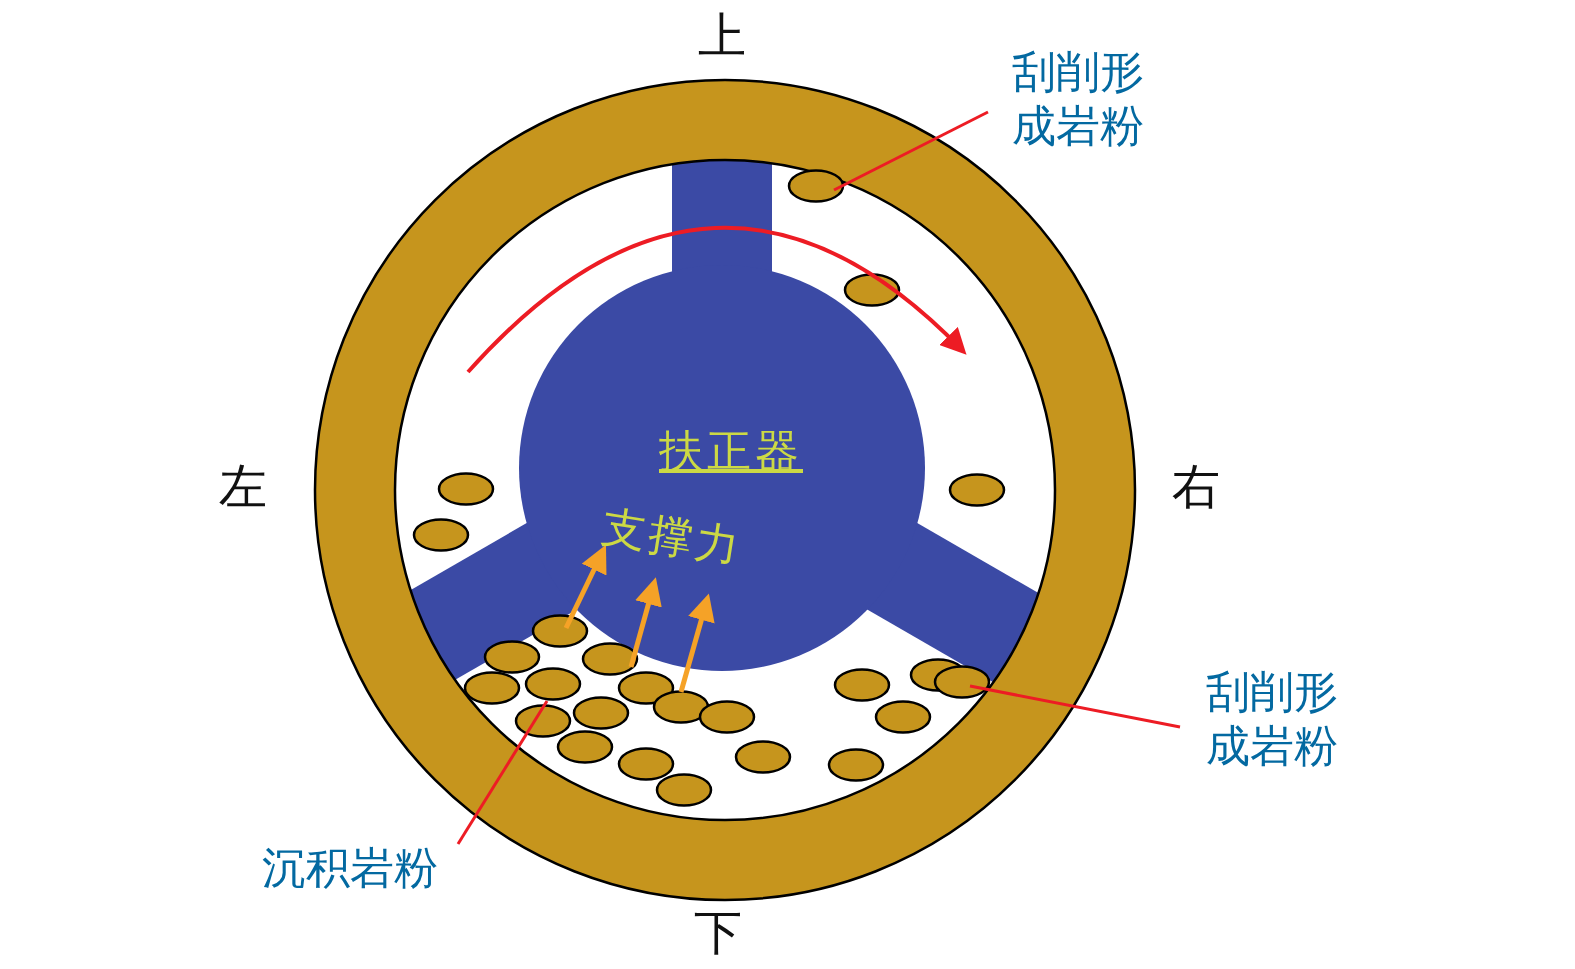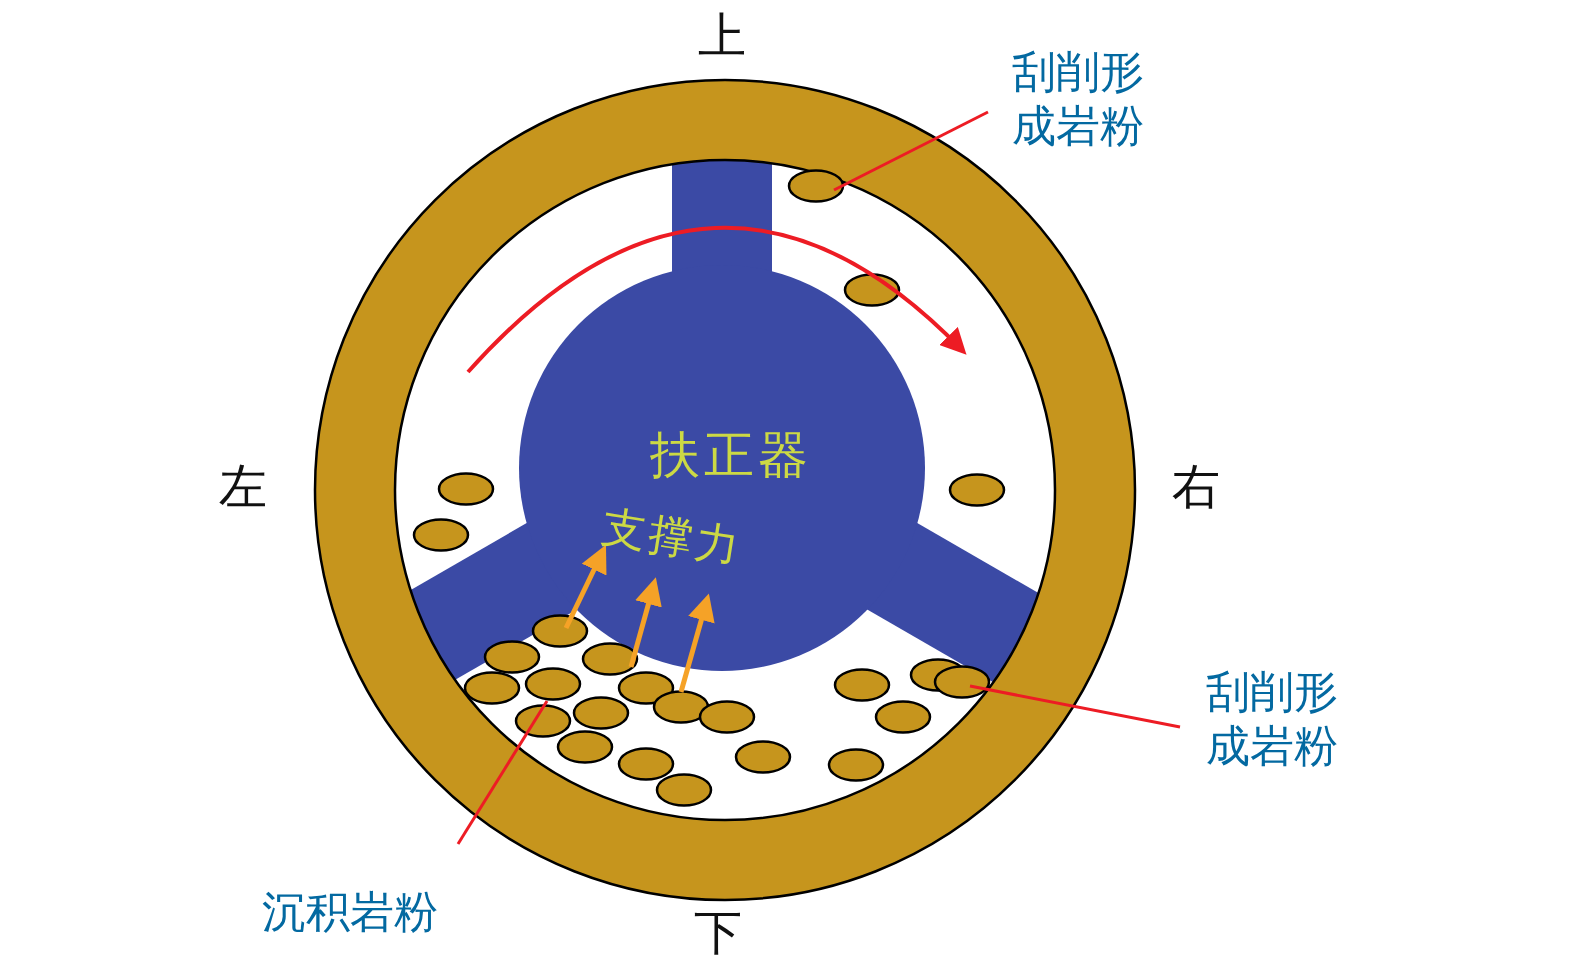--- a/index.html
+++ b/index.html
@@ -29,21 +29,21 @@
   }
   .green-label{color:var(--label-green);}
   .annotation-block{
     position:absolute;
     color:#0369a1;
     font-size:44px;
     text-align:center;
     line-height:1.22;
   }
   .annotation-block span{display:block;}
-  .centralizer-label{font-size:50px;letter-spacing:4px;}
+  .centralizer-label{font-size:44px;letter-spacing:4px;text-decoration:underline;}
   .support-label{
     font-size:44px;letter-spacing:3px;
     transform:translateX(-50%) rotate(9deg);
   }
 </style>
 </head>
 <body>
 
 <div class="stage">
 
@@ -118,15 +118,15 @@
   <div class="annotation-block" style="left:972px;top:46px;width:212px;">
     <span>刮削形</span>
     <span>成岩粉</span>
   </div>
 
   <div class="annotation-block" style="left:1164px;top:666px;width:216px;">
     <span>刮削形</span>
     <span>成岩粉</span>
   </div>
 
-  <div class="annotation-block" style="left:262px;top:842px;margin-top:44px;">沉积岩粉</div>
+  <div class="annotation-block" style="left:262px;top:842px;">沉积岩粉</div>
 
 </div>
 
 </body></html>

